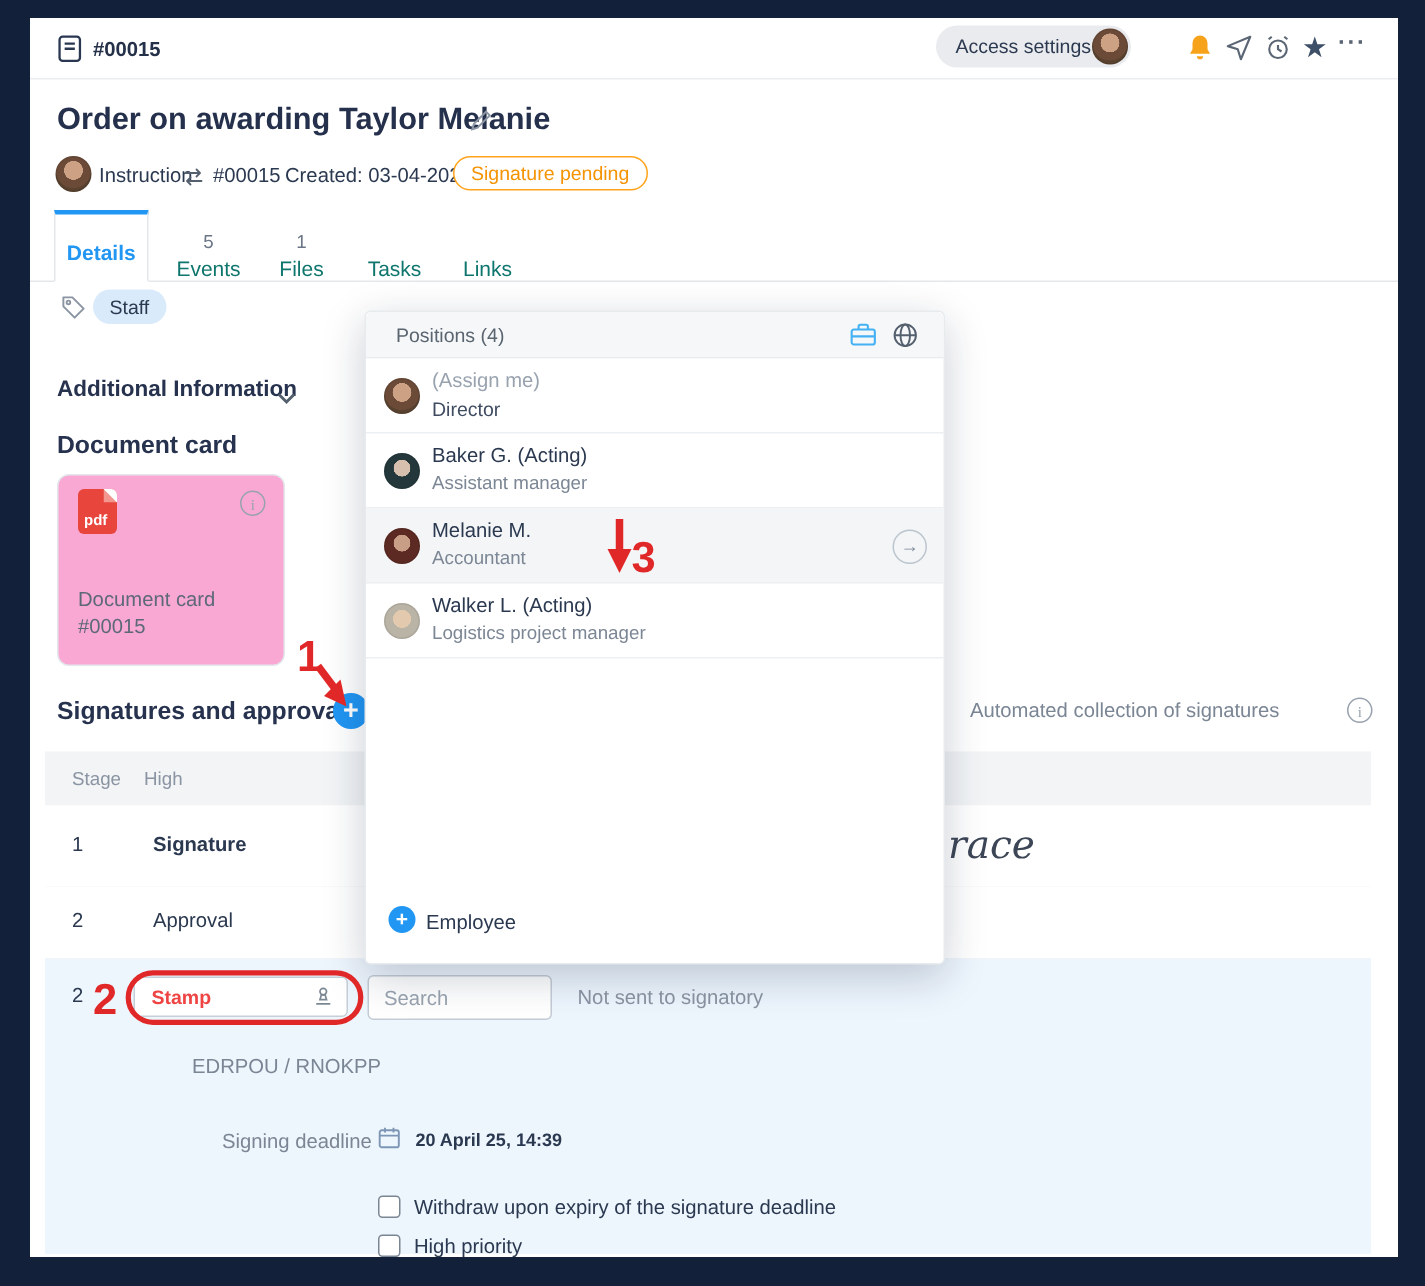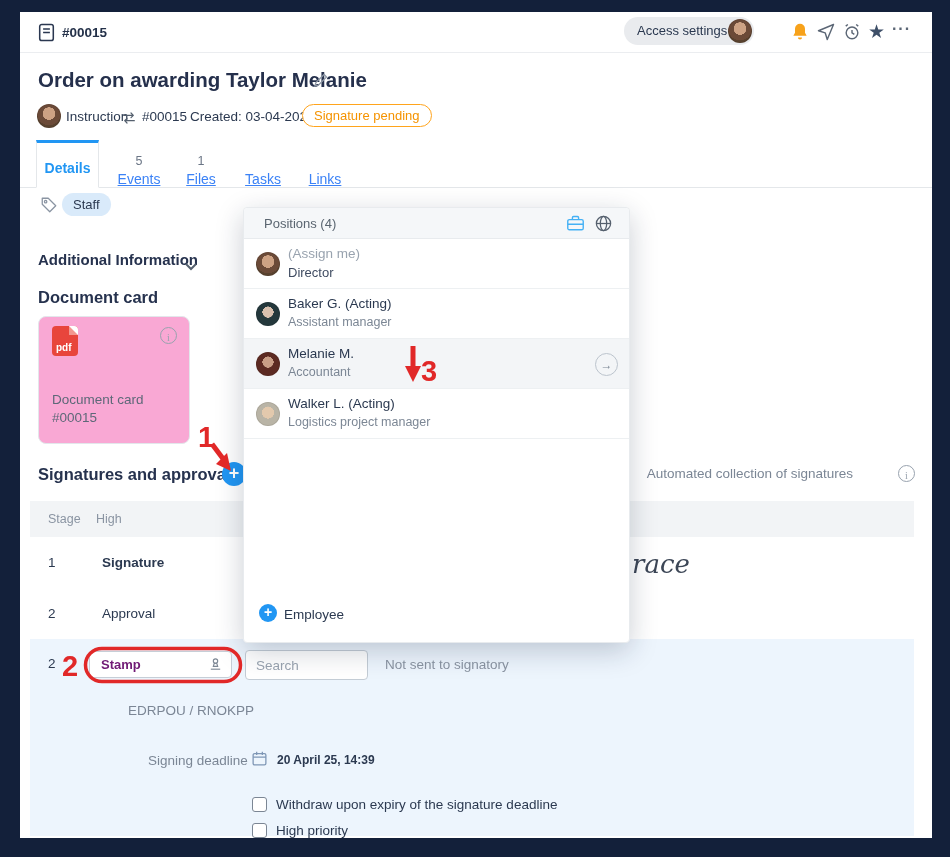--- a/index.html
+++ b/index.html
@@ -22,21 +22,21 @@
   
   .title{font-size:20.5px;font-weight:700;color:#25304c;}
   .meta{font-size:13.5px;color:#2b3950;}
   .badge{border:1.5px solid #ffa41c;color:#f59300;border-radius:14px;padding:3px 11px;font-size:13px;font-weight:500;background:#fff;}
   
   .tabbar{position:absolute;left:0;top:128px;width:100%;height:48px;border-bottom:1px solid #e4e7ea;box-sizing:border-box;}
   .tab-active{position:absolute;left:16px;top:0;width:63px;height:48px;background:#fff;border:1px solid #e4e7ea;border-bottom:1px solid #fff;border-top:3px solid #2196f3;box-sizing:border-box;text-align:center;cursor:pointer;}
   .tab-active .lbl{margin-top:17px;font-size:14px;font-weight:700;color:#2196f3;}
   .tab{position:absolute;top:13px;height:36px;text-align:center;cursor:pointer;}
   .tab .cnt{font-size:12.5px;color:#6b7686;height:16px;line-height:16px;}
-  .tab .lbl{font-size:14px;color:#3b82f6;line-height:20px;text-decoration:underline;}
+  .tab .lbl{font-size:14px;color:#0f766e;line-height:20px;}
   .chip{display:inline-block;background:#d9eafa;border-radius:12px;height:23px;line-height:23px;padding:0 11px;font-size:13px;color:#2b3950;}
   .h15{font-size:15px;font-weight:700;color:#26324e;}
   .h16{font-size:16.5px;font-weight:700;color:#26324e;}
   
   .doccard{position:absolute;left:18px;top:304px;width:150px;height:126px;border:1px solid #e3e7eb;border-radius:8px;background:#f9a8d4;cursor:pointer;}
   .pdfic{position:absolute;left:13px;top:9px;width:26px;height:30px;background:#e8453c;border-radius:4px;}
   .pdfic::after{content:"";position:absolute;right:0;top:0;border-style:solid;border-width:0 9px 9px 0;border-color:#ffffff #ffffff #f2968f #f2968f;border-top-right-radius:4px;}
   .pdftxt{position:absolute;left:4px;bottom:3px;color:#fff;font-size:10px;font-weight:600;}
   .info-ic{width:15px;height:15px;border:1.5px solid #98a2ae;border-radius:50%;text-align:center;line-height:15px;}
   .info-ic::before{content:"i";font-size:10px;color:#98a2ae;font-family:"Liberation Serif",serif;}
@@ -46,21 +46,21 @@
   .toggle{width:30px;height:17px;border-radius:9px;background:#97a1ad;position:relative;cursor:pointer;}
   .toggle::after{content:"";position:absolute;left:2px;top:2px;width:13px;height:13px;border-radius:50%;background:#fff;}
   .thead{position:absolute;left:10px;top:489px;width:884px;height:36px;background:#f2f4f6;}
   .thead span{position:absolute;top:0;line-height:36px;font-size:12.5px;color:#8a94a2;}
   .trow{position:absolute;left:10px;width:884px;border-bottom:1px solid #e9ecef;background:#fff;}
   .cell-stage{position:absolute;left:18px;font-size:13.5px;color:#2b3950;}
   .cell-type{position:absolute;left:72px;font-size:13.5px;color:#2b3950;}
   .cursive{font-family:"DejaVu Serif",serif;font-style:italic;font-size:26px;color:#3c4656;}
   .panel{position:absolute;left:10px;top:627px;width:884px;height:197px;background:#edf5fd;}
   .select{position:absolute;left:59px;top:12px;width:143px;height:27px;background:#fff;border:1px solid #c6ced7;border-radius:4px;box-sizing:border-box;cursor:pointer;}
-  .select .val{position:absolute;left:11px;top:0;line-height:25px;font-size:13px;font-weight:700;color:#701a75;}
+  .select .val{position:absolute;left:11px;top:0;line-height:25px;font-size:13px;font-weight:700;color:#ef4444;}
   .search{position:absolute;left:215px;top:11px;width:123px;height:30px;border:1px solid #c3ccd5;border-radius:4px;box-sizing:border-box;padding:0 10px;font-size:13.5px;color:#2b3950;font-family:"Liberation Sans",sans-serif;outline:none;background:#fff;}
   .search::placeholder{color:#9aa4b0;}
   .graytxt{font-size:13.5px;color:#8a94a2;}
   .lbl-gray{font-size:13.5px;color:#7b8695;}
   .val-bold{font-size:12px;font-weight:700;color:#2b3950;}
   .cb{position:absolute;width:15px;height:15px;border:1.6px solid #7b8694;border-radius:3px;background:#fff;box-sizing:border-box;cursor:pointer;}
   .cb-lbl{position:absolute;font-size:13.5px;color:#2b3950;}
   
   .popup{position:absolute;left:243px;top:207px;width:387px;height:436px;background:#fff;border:1px solid #e8ebee;border-radius:4px;box-shadow:0 8px 28px rgba(20,30,60,.22);z-index:10;box-sizing:border-box;}
   .pop-head{position:absolute;left:0;top:0;width:100%;height:31px;background:#f5f7f9;border-bottom:1px solid #e8ebee;border-radius:4px 4px 0 0;box-sizing:border-box;}

